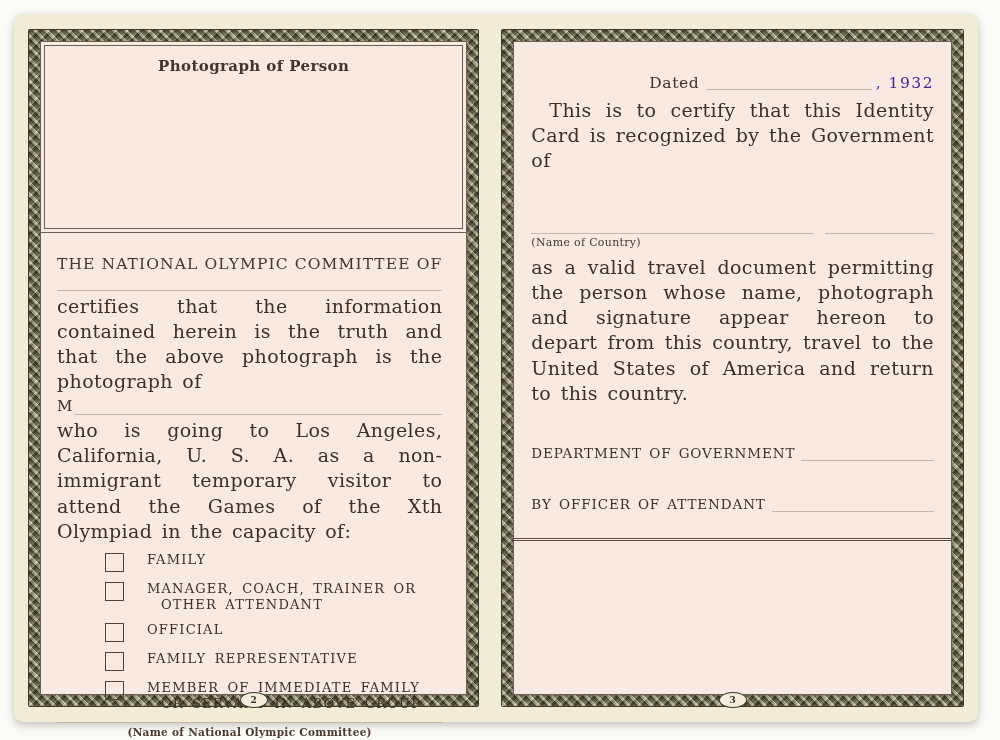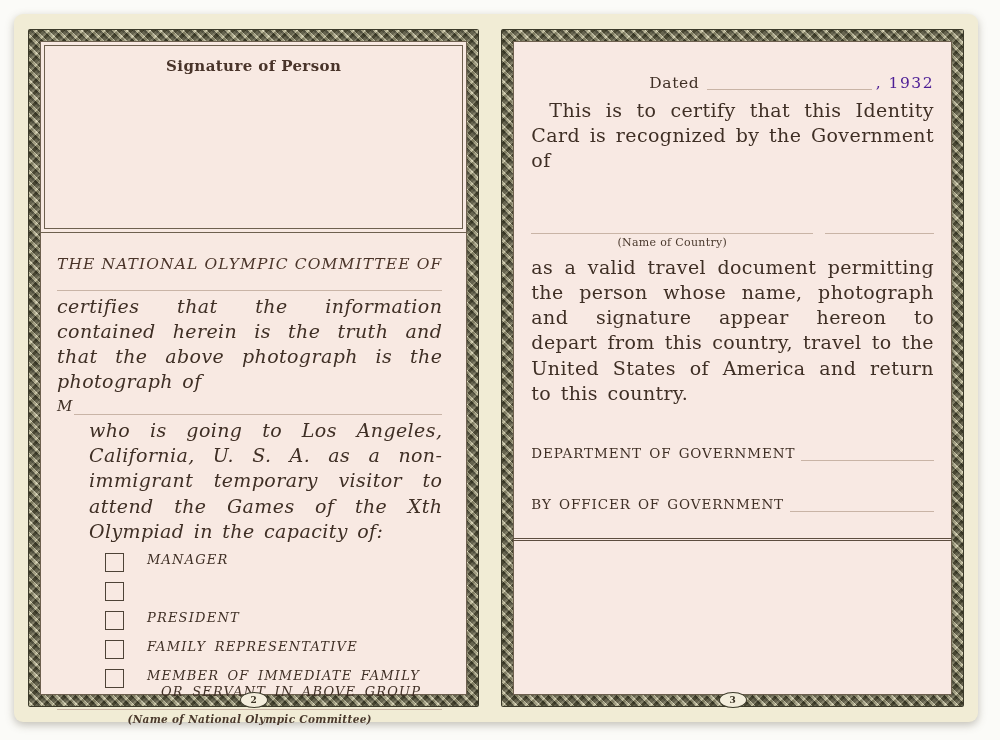--- a/index.html
+++ b/index.html
@@ -25,32 +25,32 @@
     display:flex;align-items:center;justify-content:center;
     font-size:9px;font-weight:bold;color:#3a3224;z-index:3;}
   
   .photo-row{display:flex;gap:6px;padding:3px;height:190px;box-sizing:border-box;}
   .photo-cell{flex:1;border:1px solid #6e604f;position:relative;}
   .photo-cell .hdr{margin-top:11px;text-align:center;font-weight:bold;font-size:15px;
     letter-spacing:.4px;color:#49342a;}
   .photo-cell.sig{background:radial-gradient(circle at 55% 75%, rgba(226,191,130,.28) 0 14%, rgba(226,191,130,0) 34%), #f8e9e2;}
   .sep{border-top:1px solid #6e604f;}
   .page-body{display:flex;flex-direction:column;box-sizing:border-box;
-    height:calc(100% - 190px);padding:0 24px 10px 16px;font-style:italic;}
+    height:calc(100% - 190px);padding:0 24px 10px 16px;}
   .noc-title{margin-top:22px;text-align:center;font-size:15.5px;letter-spacing:1.1px;
     color:#4a3429;white-space:nowrap;}
   .fill{border-bottom:1px solid #c9b4a6;}
   .rule-fill{height:0;border-bottom:1px solid #c9b4a6;margin-top:17px;}
   .para{font-size:19px;line-height:1.32;text-align:justify;letter-spacing:.4px;
     word-spacing:3px;color:#3f2f25;}
   .p-cert{margin-top:3px;}
   .m-row{display:flex;align-items:flex-end;margin-top:3px;height:21px;}
   .m-row .prefix{font-size:15px;color:#3f2f25;}
   .m-row .fill{flex:1;margin-left:2px;}
-  .p-cap{margin-top:3px;margin-left:32px;}
+  .p-cap{margin-top:3px;}
   .checklist{margin-top:8px;margin-left:48px;}
   .cb-row{display:flex;align-items:flex-start;margin-bottom:9px;}
   .cb-box{width:19px;height:19px;box-sizing:border-box;border:1.6px solid #4e4337;
     background:transparent;flex:0 0 19px;margin-top:1px;}
   .cb-label{margin-left:23px;font-size:13px;letter-spacing:1.2px;word-spacing:3px;
     line-height:1.25;color:#3f2f25;max-width:300px;padding-left:14px;text-indent:-14px;}
   .committee-sign{margin-top:auto;}
   .caption{ text-align:center;font-size:10.5px;font-weight:bold;letter-spacing:.3px;
     color:#4a392d;margin-top:3px;}
   .pres-row{display:flex;align-items:flex-end;margin-top:16px;height:22px;flex-direction:column;}
@@ -62,70 +62,71 @@
   .dated-row{display:flex;align-items:flex-end;margin-top:28px;height:22px;}
   .dated-row .spacer{flex:0 0 118px;}
   .dated-row .lbl{font-size:15.5px;letter-spacing:.6px;color:#3f2f25;}
   .dated-row .fill{flex:1;margin:0 4px 2px 8px;}
   .dated-row .year{font-size:15.5px;letter-spacing:1.5px;color:#4c1d95;}
   .p-certify{margin-top:6px;text-indent:18px;}
   .country-block{margin-top:49px;}
   .country-lines{display:flex;gap:12px;height:12px;}
   .country-lines .seg1{flex:0 0 70%;border-bottom:1px solid #c9b4a6;}
   .country-lines .seg2{flex:1;border-bottom:1px solid #c9b4a6;}
-  .country-caption{width:70%;text-align:center;font-size:11px;color:#4a392d;
+  .country-caption{width:70%;font-size:11px;color:#4a392d;
     letter-spacing:.3px;margin-top:2px;}
   .p-travel{margin-top:6px;}
   .gov-row{display:flex;align-items:flex-end;height:22px;}
   .gov-row .lbl{font-size:13.5px;letter-spacing:.9px;word-spacing:2px;color:#3f2f25;white-space:nowrap;}
   .gov-row .fill{flex:1;margin-left:6px;}
   .dept{margin-top:33px;}
   .officer{margin-top:29px;}
   .double-rule{margin:26px -18px 0 -18px;height:3px;box-sizing:border-box;
     border-top:1px solid #5d4d3f;border-bottom:1px solid #5d4d3f;}
 </style>
 </head>
 <body>
 
 <div class="card">
 
   <div class="frame frame-left">
     <div class="inner">
 
       <div class="photo-row">
         <div class="photo-cell">
-          <div class="hdr">Signature of Person</div>
+          <div class="hdr">Photograph of Person</div>
         </div>
       </div>
       <div class="sep"></div>
 
       <div class="page-body">
         <div class="noc-title">THE NATIONAL OLYMPIC COMMITTEE OF</div>
         <div class="rule-fill"></div>
 
         <div class="para p-cert">certifies that the information contained herein is the truth and that the above photograph is the photograph of</div>
 
         <div class="m-row">
           <span class="prefix">M</span>
           <span class="fill"></span>
         </div>
 
         <div class="para p-cap">who is going to Los Angeles, California, U. S. A. as a non-immigrant temporary visitor to attend the Games of the Xth Olympiad in the capacity of:</div>
 
         <div class="checklist">
           <div class="cb-row">
             <span class="cb-box"></span>
-            <span class="cb-label">MANAGER</span>
+            <span class="cb-label">FAMILY</span>
           </div>
           <div class="cb-row">
             <span class="cb-box"></span>
+            <span class="cb-label">MANAGER, COACH, TRAINER OR OTHER ATTENDANT</span>
           </div>
           <div class="cb-row">
             <span class="cb-box"></span>
-            <span class="cb-label">PRESIDENT</span>
+            <span class="cb-label">OFFICIAL</span>
           </div>
           <div class="cb-row">
             <span class="cb-box"></span>
             <span class="cb-label">FAMILY REPRESENTATIVE</span>
           </div>
           <div class="cb-row">
             <span class="cb-box"></span>
             <span class="cb-label">MEMBER OF IMMEDIATE FAMILY OR SERVANT IN ABOVE GROUP</span>
           </div>
         </div>
@@ -165,21 +166,21 @@
         </div>
 
         <div class="para p-travel">as a valid travel document permitting the person whose name, photograph and signature appear hereon to depart from this country, travel to the United States of America and return to this country.</div>
 
         <div class="gov-row dept">
           <span class="lbl">DEPARTMENT OF GOVERNMENT</span>
           <span class="fill"></span>
         </div>
 
         <div class="gov-row officer">
-          <span class="lbl">BY OFFICER OF GOVERNMENT</span>
+          <span class="lbl">BY OFFICER OF ATTENDANT</span>
           <span class="fill"></span>
         </div>
 
         <div class="double-rule"></div>
 
       </div>
     </div>
     <div class="pagenum">3</div>
   </div>
 

